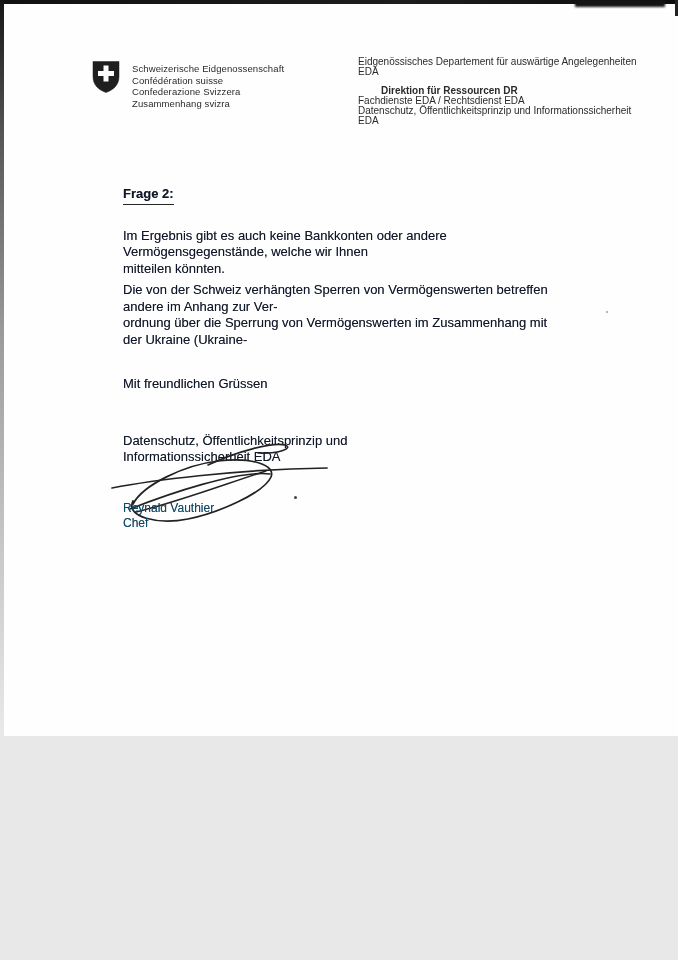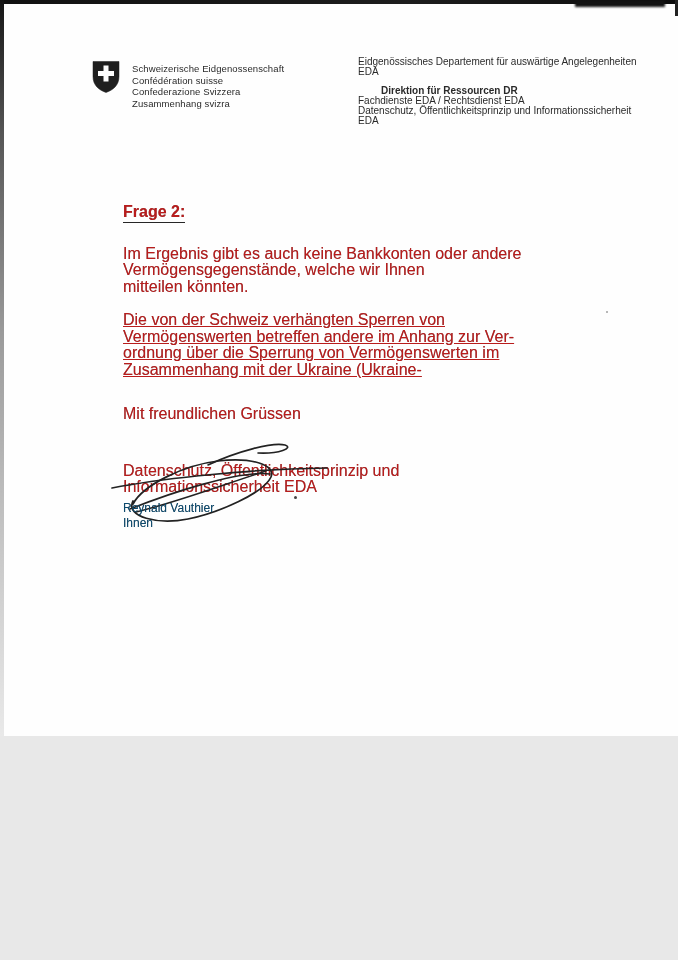--- a/index.html
+++ b/index.html
@@ -20,26 +20,26 @@
 
   
   .logo-row{position:absolute;left:92px;top:60px;display:flex;}
   .shield{width:28px;height:34px;margin-right:12px;flex:0 0 auto;}
   .logo-lines{font-size:9.5px;line-height:11.5px;letter-spacing:.1px;color:#2a2a2a;padding-top:3px;}
   .dept{position:absolute;left:358px;top:57px;font-size:10px;line-height:10px;color:#2a2a2a;width:290px;}
   .dept .l1{margin-bottom:9px;}
   .dept .bold{font-weight:bold;padding-left:23px;}
 
   
-  .doc-body{position:absolute;left:123px;top:204px;width:440px;font-size:16px;line-height:16.5px;color:#b91c1c;
+  .doc-body{position:absolute;left:123px;top:186px;width:440px;font-size:13px;line-height:16.5px;color:#0f172a;
     text-shadow:0 0 .4px rgba(40,40,40,.55);}
   .heading{font-weight:bold;display:inline-block;border-bottom:1.4px solid #272727;padding-bottom:1px;margin-bottom:12px;}
   .para{margin:0 0 0 0;}
   .p1{margin-top:11px;}
-  .p2{margin-top:17px;text-decoration:underline;}
+  .p2{margin-top:5px;}
   .p3{margin-top:25px;}
   .closing{margin-top:28px;}
   .org{margin-top:40px;}
 
   
   .sig-wrap{position:absolute;left:106px;top:438px;width:250px;height:100px;}
   .sig-name{position:absolute;left:123px;top:501px;font-size:12px;line-height:15px;color:#0c4a6e;
     text-shadow:0 0 .4px rgba(40,40,40,.55);}
 </style>
 </head>
@@ -104,16 +104,16 @@
       <path d="M27 66 C37 47 78 27 112 23 C146 19 170 27 165 39 C158 55 112 75 82 81 C52 87 19 79 27 63" stroke="#222" stroke-width="1.7" stroke-linecap="round"></path>
       <path d="M24 71 C62 56 132 32 164 36" stroke="#222" stroke-width="1.6" stroke-linecap="round"></path>
       <path d="M30 74 C72 64 122 45 160 33" stroke="#222" stroke-width="1.4" stroke-linecap="round"></path>
       <path d="M6 50 C42 43 130 31 221 30" stroke="#222" stroke-width="1.7" stroke-linecap="round"></path>
       <path d="M102 27 C132 13 167 4 179 7 C188 10 173 16 152 15" stroke="#222" stroke-width="1.6" stroke-linecap="round"></path>
     </svg>
   </div>
 
   <div class="sig-name">
     <div>Reynald Vauthier</div>
-    <div>Ihnen</div>
+    <div>Chef</div>
   </div>
 
 </div>
 
 </body></html>

